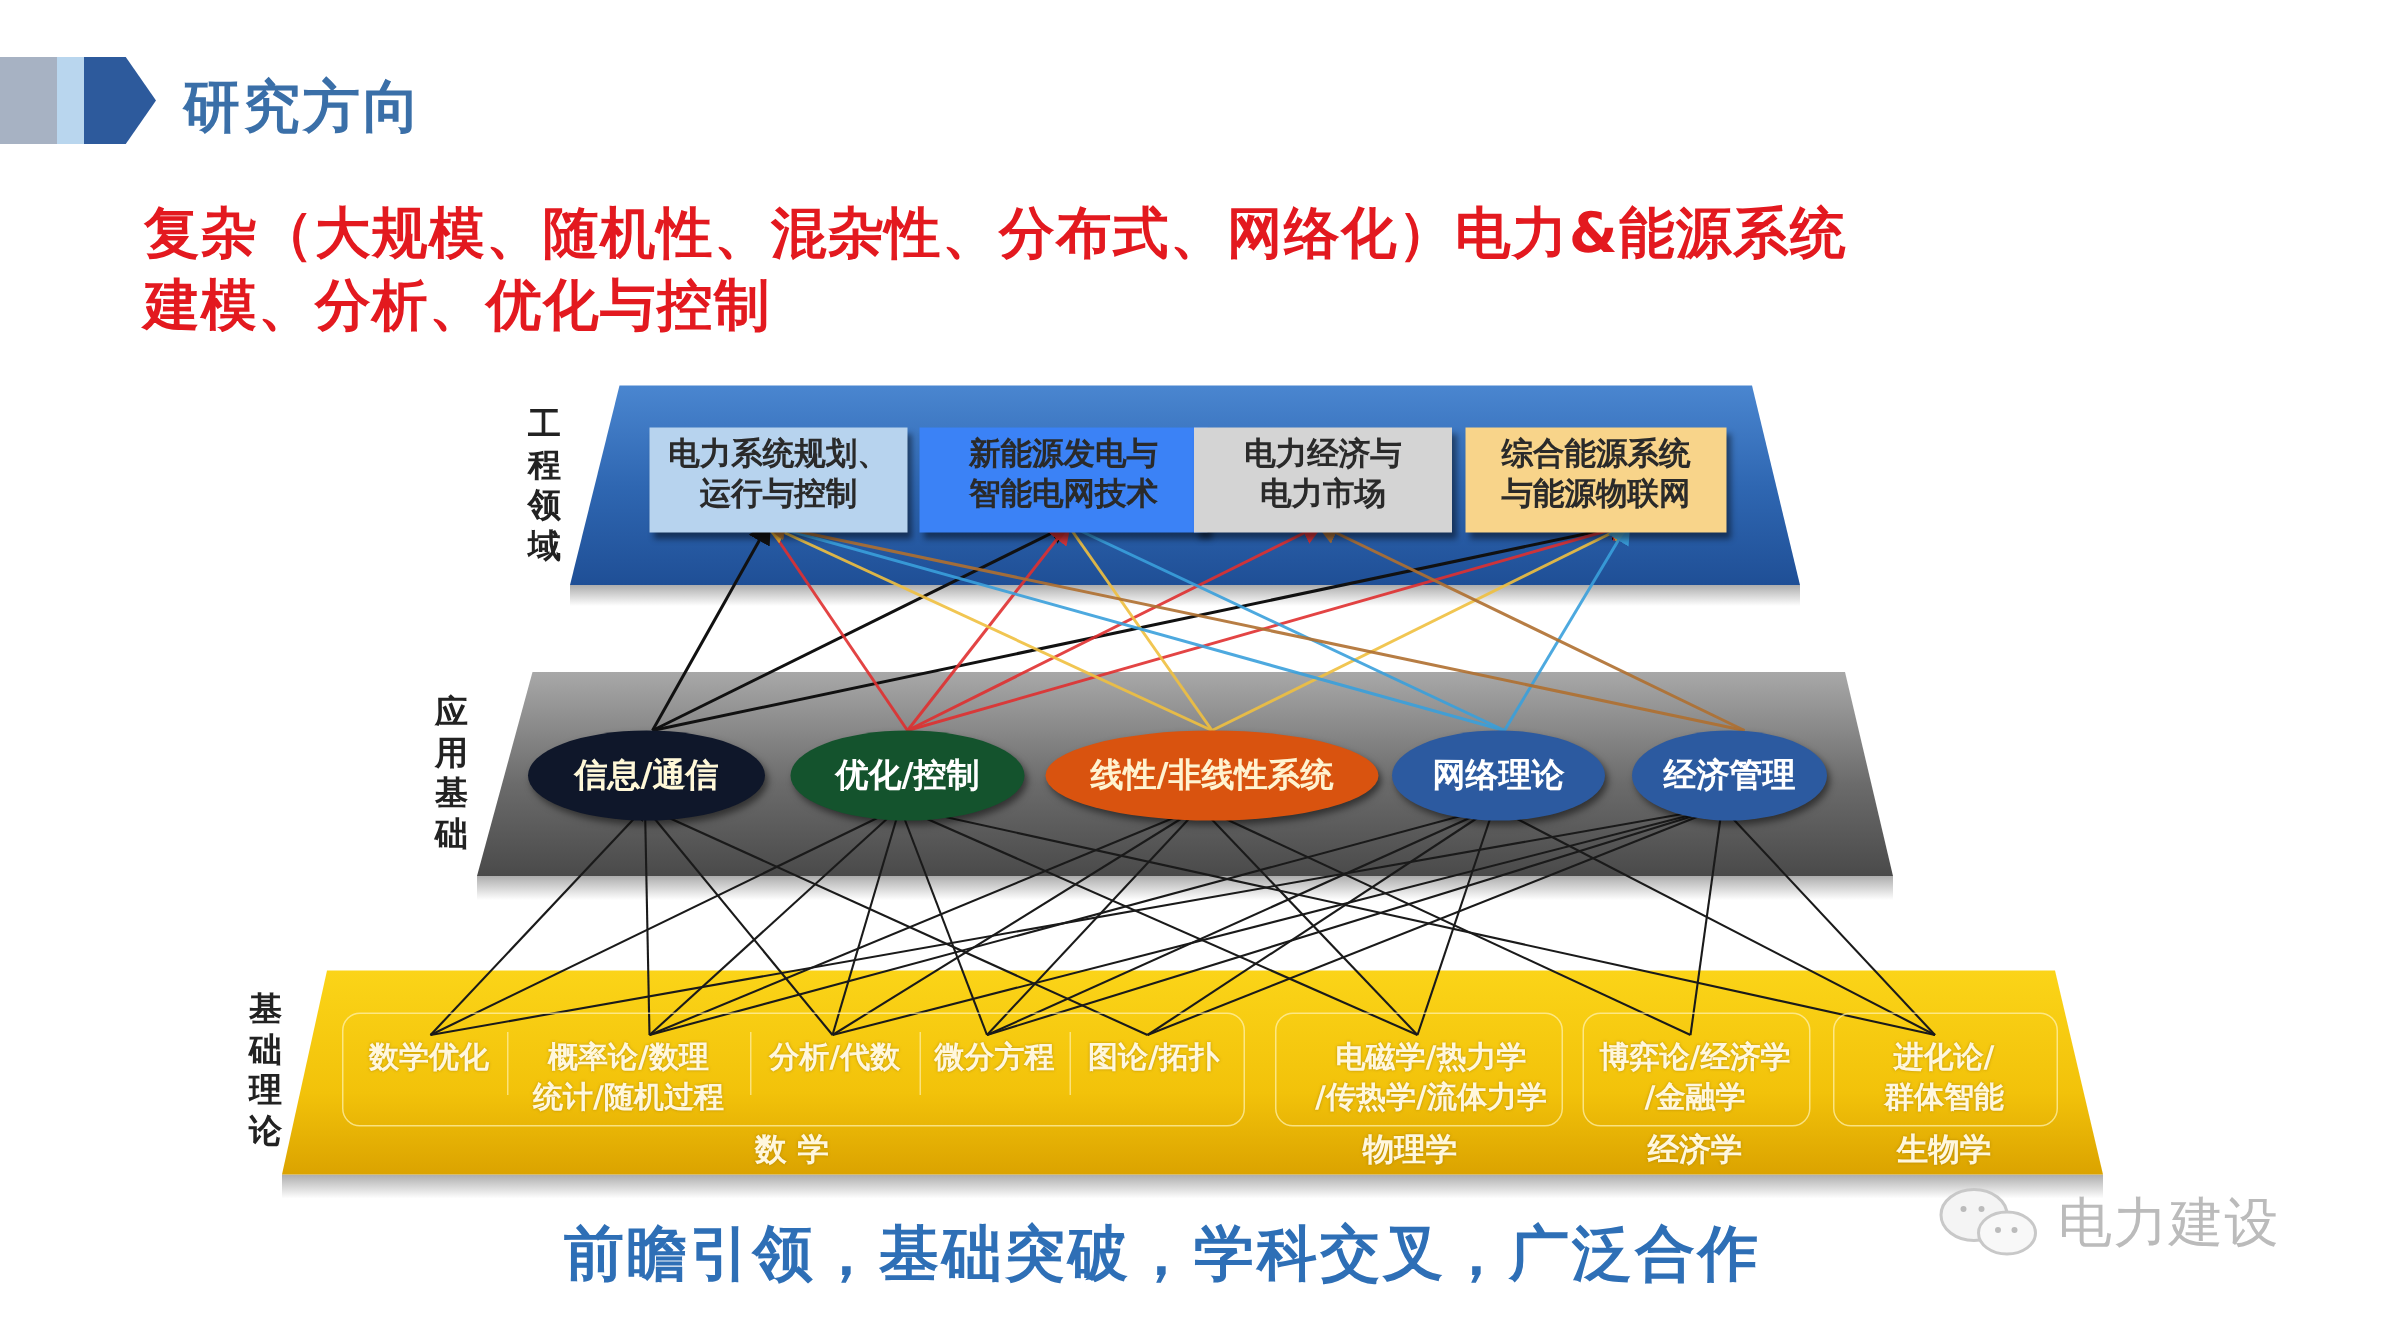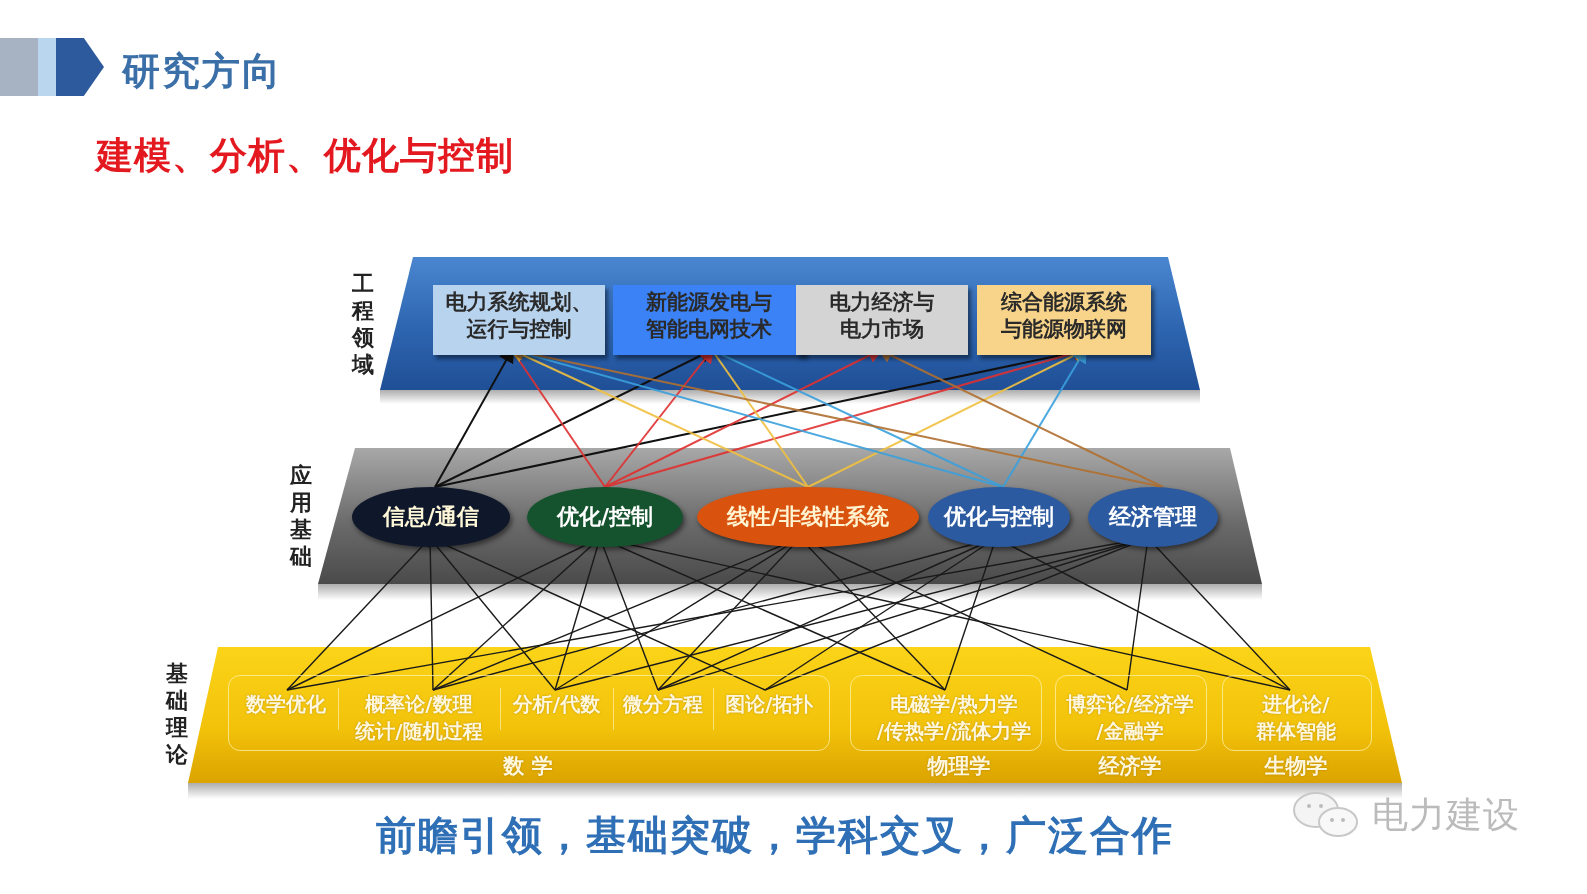--- a/index.html
+++ b/index.html
@@ -32,20 +32,21 @@
 </style>
 </head>
 <body>
 
 <div class="abs hdr-bar1"></div>
 <div class="abs hdr-bar2"></div>
 <div class="abs hdr-arrow"></div>
 <div class="abs hdr-title">研究方向</div>
 
 <div class="abs subtitle">
+  <div>复杂（大规模、随机性、混杂性、分布式、网络化）电力&amp;能源系统</div>
   <div>建模、分析、优化与控制</div>
 </div>
 
 <svg class="diagram" width="1587" height="894">
   <defs>
     <linearGradient id="gBlue" x1="0" y1="0" x2="0" y2="1">
       <stop offset="0" stop-color="#4a86d0"></stop>
       <stop offset="0.5" stop-color="#2f67b2"></stop>
       <stop offset="1" stop-color="#1f4f96"></stop>
     </linearGradient>
@@ -187,21 +188,21 @@
   <div>电力市场</div>
 </div>
 <div class="eng-box" style="left:977px; top:285px; width:174px; height:66px; background:#f8d48a;">
   <div>综合能源系统</div>
   <div>与能源物联网</div>
 </div>
 
 <div class="app-node" style="left:352px; top:487px; width:158px; height:60px; background:#0f172a; color:#fff8d8;">信息/通信</div>
 <div class="app-node" style="left:527px; top:487px; width:156px; height:60px; background:#14532d;">优化/控制</div>
 <div class="app-node" style="left:697px; top:487px; width:222px; height:60px; background:#d9530f; color:#fff3d0;">线性/非线性系统</div>
-<div class="app-node" style="left:928px; top:487px; width:142px; height:60px; background:#2c5aa0;">优化与控制</div>
+<div class="app-node" style="left:928px; top:487px; width:142px; height:60px; background:#2c5aa0;">网络理论</div>
 <div class="app-node" style="left:1088px; top:487px; width:130px; height:60px; background:#2c5aa0;">经济管理</div>
 
 <div class="found-box" style="left:228px; top:675px; width:600px; height:74px;"></div>
 <div class="sep" style="left:338px; top:688px; height:42px;"></div>
 <div class="sep" style="left:500px; top:688px; height:42px;"></div>
 <div class="sep" style="left:613px; top:688px; height:42px;"></div>
 <div class="sep" style="left:713px; top:688px; height:42px;"></div>
 
 <div class="found-item" style="left:234px; top:691px; width:104px;">
   <div>数学优化</div>
@@ -219,21 +220,21 @@
 <div class="found-item" style="left:713px; top:691px; width:112px;">
   <div>图论/拓扑</div>
 </div>
 <div class="found-cat" style="left:228px; top:752px; width:600px;">数 学</div>
 
 <div class="found-box" style="left:850px; top:675px; width:190px; height:74px;"></div>
 <div class="found-item" style="left:850px; top:691px; width:208px;">
   <div>电磁学/热力学</div>
   <div>/传热学/流体力学</div>
 </div>
-<div class="found-cat" style="left:864px; top:752px; width:190px;text-align:center;">物理学</div>
+<div class="found-cat" style="left:845px; top:752px; width:190px;text-align:center;">物理学</div>
 
 <div class="found-box" style="left:1055px; top:675px; width:150px; height:74px;"></div>
 <div class="found-item" style="left:1050px; top:691px; width:160px;">
   <div>博弈论/经济学</div>
   <div>/金融学</div>
 </div>
 <div class="found-cat" style="left:1055px; top:752px; width:150px;">经济学</div>
 
 <div class="found-box" style="left:1222px; top:675px; width:148px; height:74px;"></div>
 <div class="found-item" style="left:1222px; top:691px; width:148px;">

